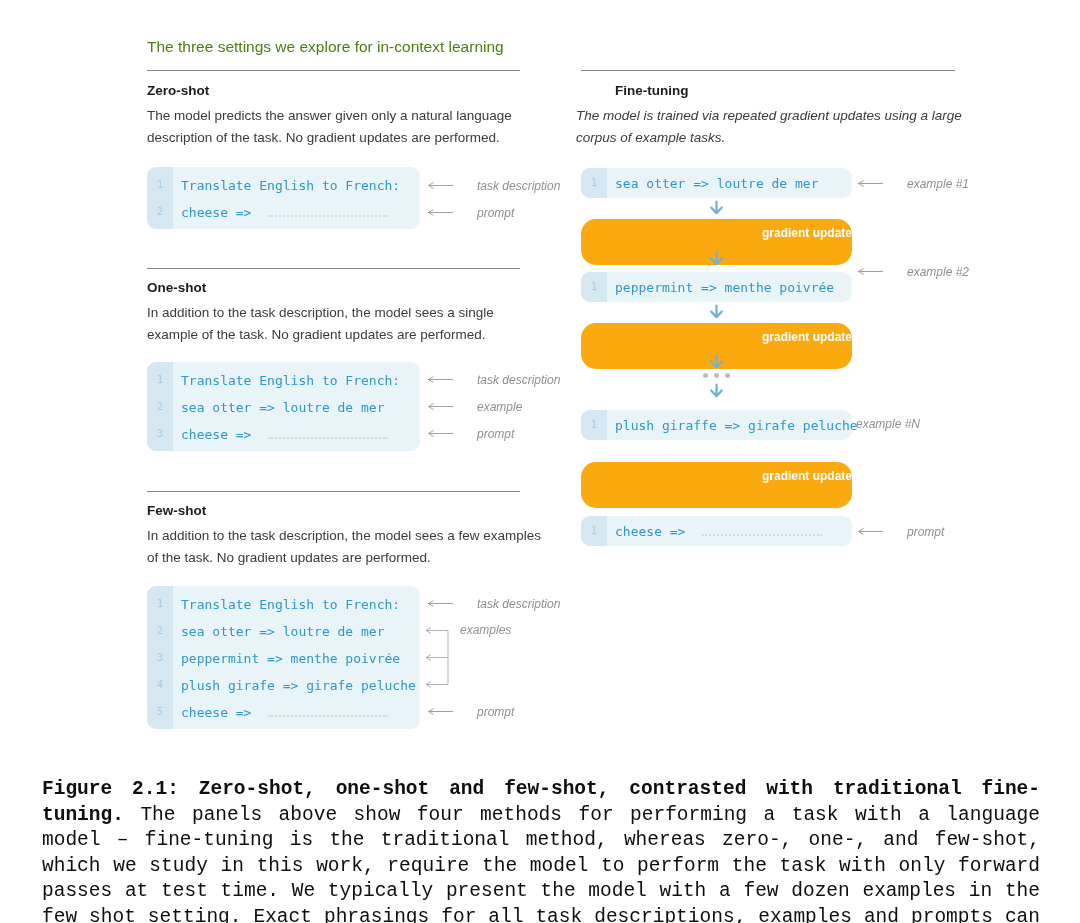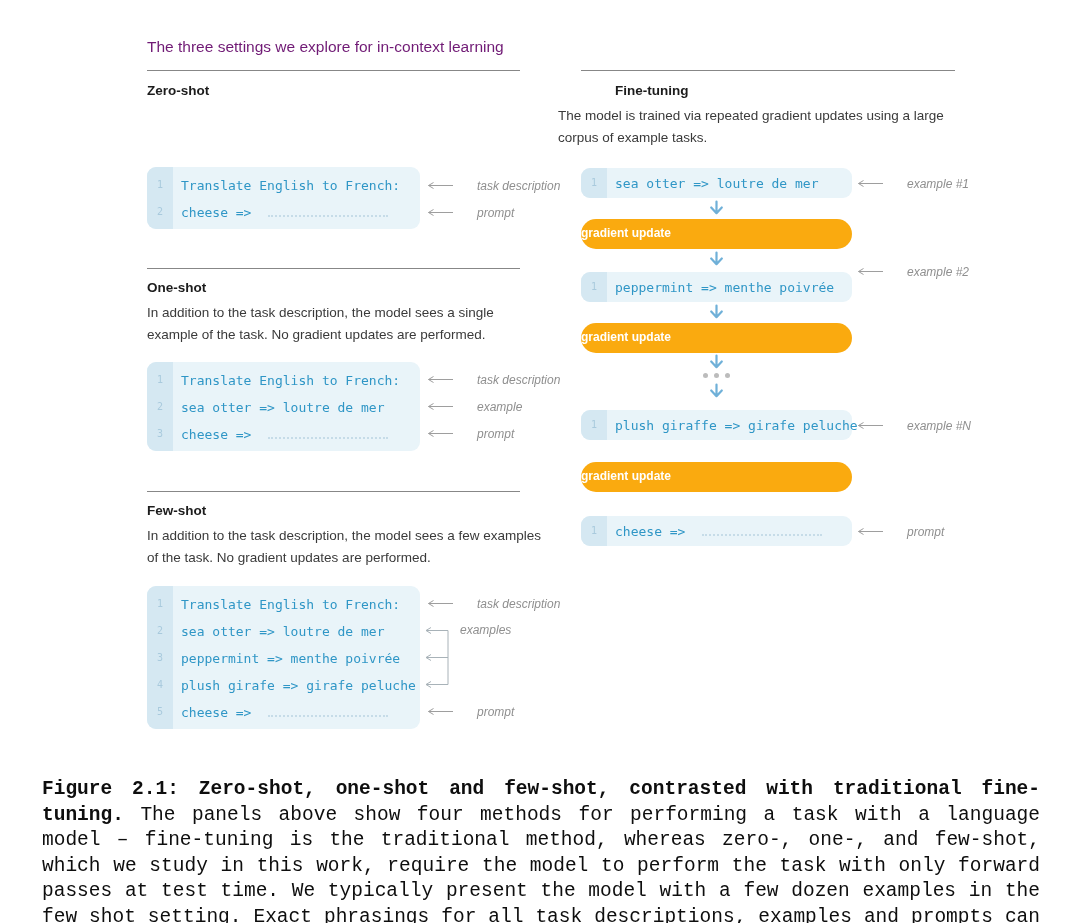--- a/index.html
+++ b/index.html
@@ -1,57 +1,58 @@
 <!DOCTYPE html>
 <html><head>
 <meta charset="utf-8">
 <style>
   * { margin:0; padding:0; box-sizing:border-box; }
   html,body { background:#ffffff; }
   body { width:1080px; height:923px; position:relative; font-family:"Liberation Sans", sans-serif; }
   .stage { position:absolute; left:0; top:0; width:1080px; height:923px; background:#ffffff; overflow:hidden; }
 
-  .col-header { position:absolute; font-size:15.5px; color:#701a75; white-space:nowrap; }
+  .col-header { position:absolute; font-size:15.5px; color:#4d7c0f; white-space:nowrap; }
   .hrule { position:absolute; height:1px; background:#878787; }
   .sec-title { position:absolute; font-size:13.5px; font-weight:bold; color:#1c1c1c; }
   .sec-desc { position:absolute; font-size:13.5px; color:#3a3a3a; line-height:22px; width:400px; }
 
   .code-block { position:absolute; background:#E9F4F9; border-radius:9px; padding:4px 0; }
   .gutter { position:absolute; left:0; top:0; bottom:0; width:26px; background:#D5E8F2; border-radius:9px 0 0 9px; }
   .code-line { position:relative; height:27px; line-height:27px; padding-left:34px; white-space:nowrap; }
   .single .code-line { height:22px; line-height:22px; }
   .ln { position:absolute; left:0; top:0; width:26px; text-align:center; font-family:"DejaVu Sans Mono", monospace; font-size:10px; color:#A9CADD; }
   .code-text { font-family:"DejaVu Sans Mono", monospace; font-size:13px; color:#2F96C6; }
   .dotted-line { display:inline-block; width:120px; height:13px; border-bottom:2px dotted #C6DCE8; margin-left:12px; }
 
   .ann { position:absolute; display:flex; align-items:center; gap:23px; height:15px; }
   .ann-label { font-size:12px; font-style:italic; color:#8F8F8F; white-space:nowrap; }
   .free-label { position:absolute; font-size:12px; font-style:italic; color:#8F8F8F; white-space:nowrap; }
 
-  .pill { position:absolute; width:271px; height:30px; background:#FAAA0F; border-radius:15px; color:#ffffff;
-          font-size:12px; font-weight:bold; text-align:left; line-height:29px; }
+  .pill { position:absolute; width:271px; height:46px; background:#FAAA0F; border-radius:15px; color:#ffffff;
+          font-size:12px; font-weight:bold; text-align:right; line-height:29px; }
   .darr { position:absolute; }
   .bracket { position:absolute; }
   .dots { position:absolute; display:flex; gap:6px; }
   .dots i { width:5px; height:5px; border-radius:50%; background:#BCBCBC; display:block; }
 
   .caption { position:absolute; left:42px; top:777px; width:998px; font-family:Liberation Mono, monospace;
              font-size:19.5px; line-height:25.6px; color:#0e0e0e; text-align:justify; }
   .caption .bold { font-weight:bold; }
   .applink { color:#3D78BE; text-decoration:none; cursor:pointer; }
 </style>
 </head>
 <body>
 
 <div class="stage">
 
   <div class="col-header" style="left:147px; top:38px;">The three settings we explore for in-context learning</div>
   <div class="hrule" style="left:147px; top:70px; width:373px;"></div>
 
   <div class="sec-title" style="left:147px; top:83px;">Zero-shot</div>
+  <div class="sec-desc" style="left:147px; top:105px;">The model predicts the answer given only a natural language description of the task. No gradient updates are performed.</div>
 
   <div class="code-block" style="left:147px; top:167px; width:273px;">
     <div class="gutter"></div>
     <div class="code-line">
       <span class="ln">1</span>
       <span class="code-text">Translate English to French:</span>
     </div>
     <div class="code-line">
       <span class="ln">2</span>
       <span class="code-text">cheese =&gt;</span>
@@ -153,21 +154,21 @@
   <span class="free-label" style="left:460px; top:623px;text-align:center;">examples</span>
   <div class="ann" style="left:426px; top:704px;">
     <svg width="28" height="9" viewBox="0 0 28 9">
         <path d="M2.5 4.5 H27 M7.5 1.5 L2.5 4.5 L7.5 7.5" fill="none" stroke="#9E9E9E" stroke-width="1"></path>
       </svg>
     <span class="ann-label">prompt</span>
   </div>
 
   <div class="hrule" style="left:581px; top:70px; width:374px;"></div>
   <div class="sec-title" style="left:615px; top:83px;">Fine-tuning</div>
-  <div class="sec-desc" style="left:558px; top:105px;">The model is trained via repeated gradient updates using a large corpus of example tasks.</div>
+  <div class="sec-desc" style="left:576px; top:105px;font-style:italic;">The model is trained via repeated gradient updates using a large corpus of example tasks.</div>
 
   <div class="code-block single" style="left:581px; top:168px; width:271px; padding:4px 0;">
     <div class="gutter"></div>
     <div class="code-line">
       <span class="ln">1</span>
       <span class="code-text">sea otter =&gt; loutre de mer</span>
     </div>
   </div>
   <div class="ann" style="left:856px; top:176px;">
     <svg width="28" height="9" viewBox="0 0 28 9">
@@ -220,21 +221,21 @@
       <path d="M8.5 1.5 V10.5 M3.2 7.5 L8.5 13.2 L13.8 7.5" fill="none" stroke="#6FB0D8" stroke-width="2.2" stroke-linecap="round" stroke-linejoin="round"></path>
     </svg>
 
   <div class="code-block single" style="left:581px; top:410px; width:271px; padding:4px 0;">
     <div class="gutter"></div>
     <div class="code-line">
       <span class="ln">1</span>
       <span class="code-text">plush giraffe =&gt; girafe peluche</span>
     </div>
   </div>
-  <div class="ann" style="left:856px; top:418px;">
+  <div class="ann" style="left:856px; top:394px;flex-direction:column;">
     <svg width="28" height="9" viewBox="0 0 28 9">
         <path d="M2.5 4.5 H27 M7.5 1.5 L2.5 4.5 L7.5 7.5" fill="none" stroke="#9E9E9E" stroke-width="1"></path>
       </svg>
     <span class="ann-label">example #N</span>
   </div>
 
   <div class="pill" style="left:581px; top:462px;">gradient update</div>
 
   <div class="code-block single" style="left:581px; top:516px; width:271px; padding:4px 0;">
     <div class="gutter"></div>

